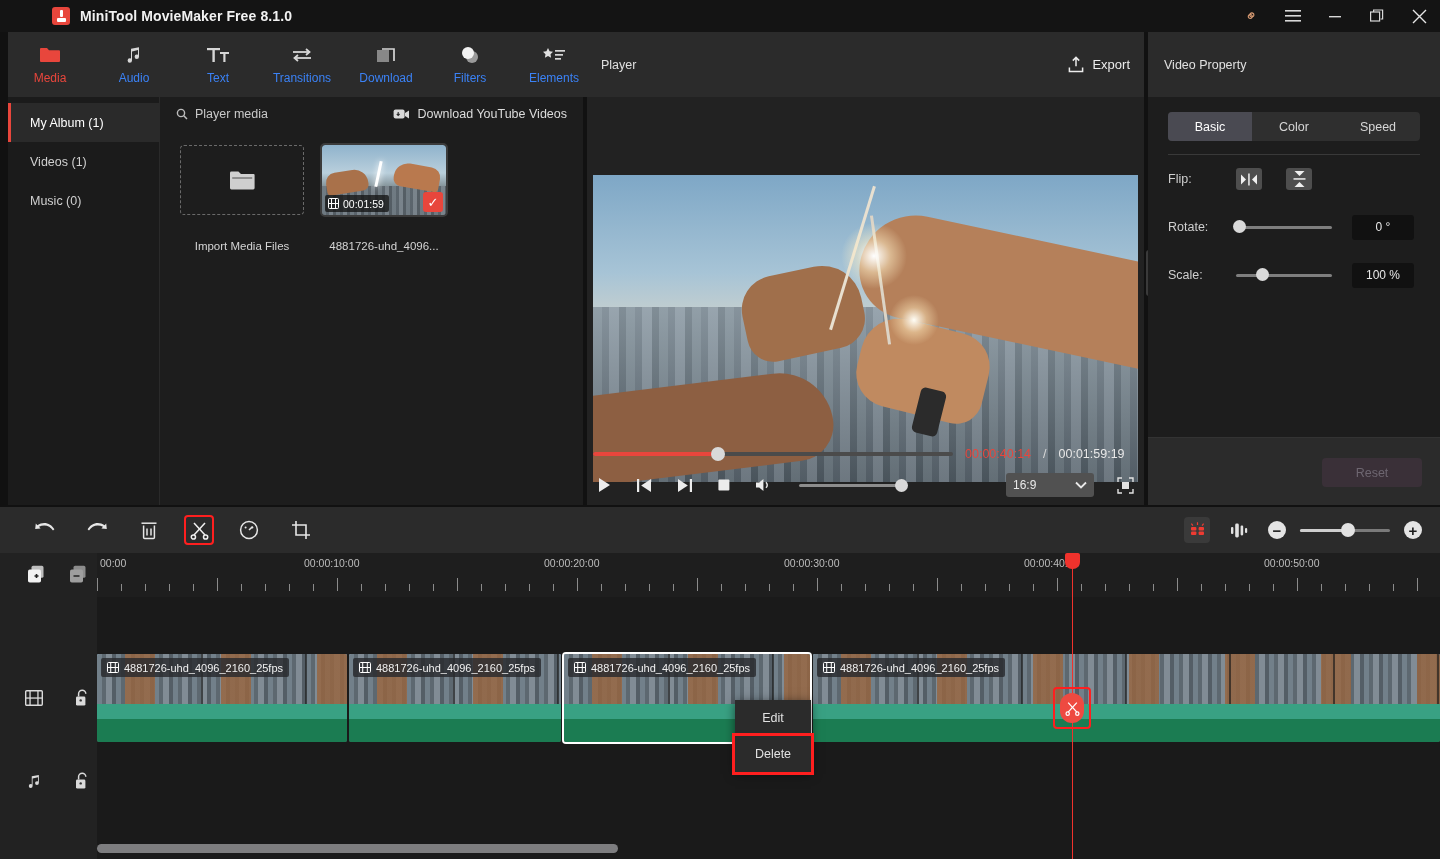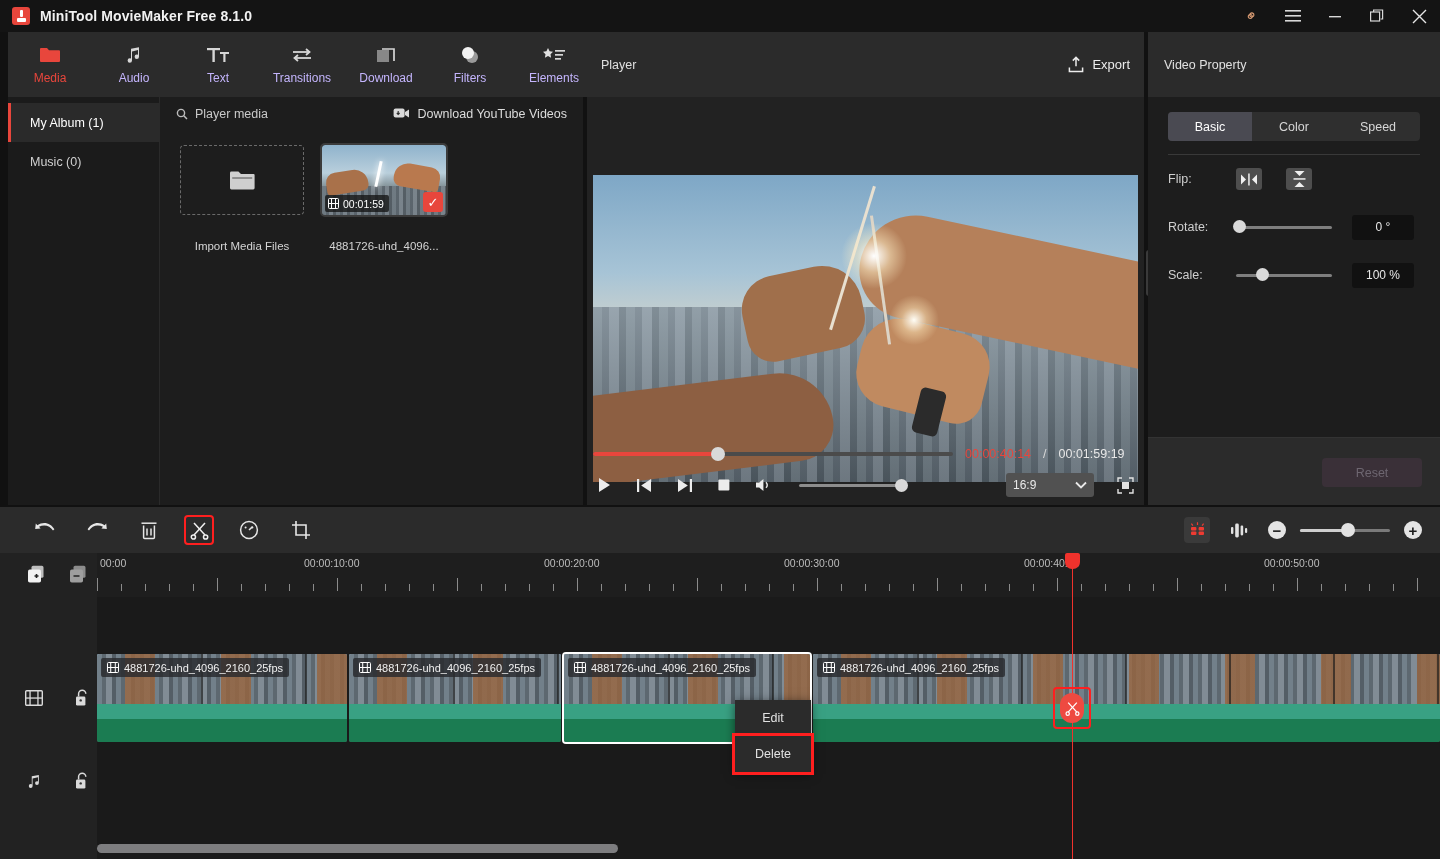--- a/index.html
+++ b/index.html
@@ -9,21 +9,21 @@
     font-family: "Liberation Sans", sans-serif;
     color: #e3e3e3;
     overflow: hidden;
     -webkit-font-smoothing: antialiased;
   }
   .app { position: relative; width: 1440px; height: 859px; background: #111; }
 
   
   .titlebar {
     position: absolute; top: 0; left: 0; width: 1440px; height: 32px;
-    background: #141414; display: flex; align-items: center;
+    background: #141414; display: flex; align-items: center; padding-left: 40px;
   }
   .app-logo {
     width: 18px; height: 18px; margin-left: 12px; border-radius: 3px;
     background: #e8463c; position: relative; display:flex; align-items:center; justify-content:center;
   }
   .app-logo:after{ content:""; width:9px; height:4px; background:#fff; border-radius:1px; position:absolute; bottom:3px;}
   .app-logo:before{ content:""; width:3px; height:7px; background:#fff; border-radius:1px; position:absolute; top:3px;}
   .app-title { margin-left: 10px; font-size: 14px; font-weight: bold; color: #f2f2f2; letter-spacing: .1px; }
   .tb-right { margin-left: auto; display: flex; align-items: center; height: 32px; }
   .tb-btn {
@@ -35,42 +35,42 @@
   
   .topnav {
     position: absolute; top: 32px; left: 8px; width: 672px; height: 65px;
     background: #2b2b2b; display: flex; align-items: center;
   }
   .navtab {
     flex: 1; height: 65px; display: flex; flex-direction: column;
     align-items: center; justify-content: center; gap: 5px; cursor: default;
   }
   .navtab .ico { height: 22px; display:flex; align-items:center; justify-content:center; color:#d6d6d6; }
-  .navtab .lbl { font-size: 12px; color: #c4b5fd; }
+  .navtab .lbl { font-size: 12px; color: #3b82f6; }
   .navtab.active .lbl { color: #e8463c; }
   .navtab.active .ico { color: #e8463c; }
 
   
   .media-panel {
     position: absolute; top: 97px; left: 8px; width: 575px; height: 408px;
     background: #1d1d1d; display: flex;
   }
   .albums { width: 152px; height: 100%; background: #1b1b1b; border-right: 1px solid #2a2a2a; padding-top: 6px; }
   .album-item {
     height: 39px; display: flex; align-items: center; padding-left: 22px;
     font-size: 12.5px; color: #d0d0d0; position: relative;
   }
   .album-item.active { background: #2a2a2a; color: #ffffff; }
   .album-item.active:before {
     content: ""; position: absolute; left: 0; top: 0; width: 3px; height: 100%; background: #e8463c;
   }
   .media-main { flex: 1; position: relative; }
   .media-topbar { height: 34px; display: flex; align-items: center; padding: 0 16px; }
   .search-media { display: flex; align-items: center; gap: 7px; font-size: 12.5px; color: #c9c9c9; }
-  .dl-youtube { margin-left: auto; display: flex; gap: 8px; font-size: 12.5px; color: #dcdcdc; }
+  .dl-youtube { margin-left: auto; display: flex; align-items: center; gap: 8px; font-size: 12.5px; color: #dcdcdc; }
   .media-grid { display: flex; gap: 18px; padding: 14px 16px 0 20px; }
   .import-box {
     width: 124px; height: 70px; border: 1px dashed #6a6a6a; border-radius: 4px;
     display: flex; align-items: center; justify-content: center; color: #cfcfcf;
   }
   .media-cell { width: 124px; }
   .media-cell .cap { font-size: 11.5px; color: #d4d4d4; text-align: center; margin-top: 25px; white-space: nowrap; overflow: hidden; }
   .thumb {
     width: 124px; height: 70px; border-radius: 3px; position: relative; overflow: hidden;
     background: linear-gradient(#8fb3cc 0%, #b9cfdc 40%, #7d8b90 62%, #5e646a 100%);
@@ -358,20 +358,23 @@
           </svg>
       </span>
       <span class="lbl">Motion</span>
     </div>
   </div>
 
   <div class="media-panel">
     <div class="albums">
       <div class="album-item active">
         <span>My Album (1)</span>
+      </div>
+      <div class="album-item">
+        <span>Videos (1)</span>
       </div>
       <div class="album-item">
         <span>Music (0)</span>
       </div>
     </div>
     <div class="media-main">
       <div class="media-topbar">
         <div class="search-media">
           <svg width="12" height="12" viewBox="0 0 12 12">
               <circle cx="5" cy="5" r="3.6" fill="none" stroke="#bdbdbd" stroke-width="1.4"></circle>

